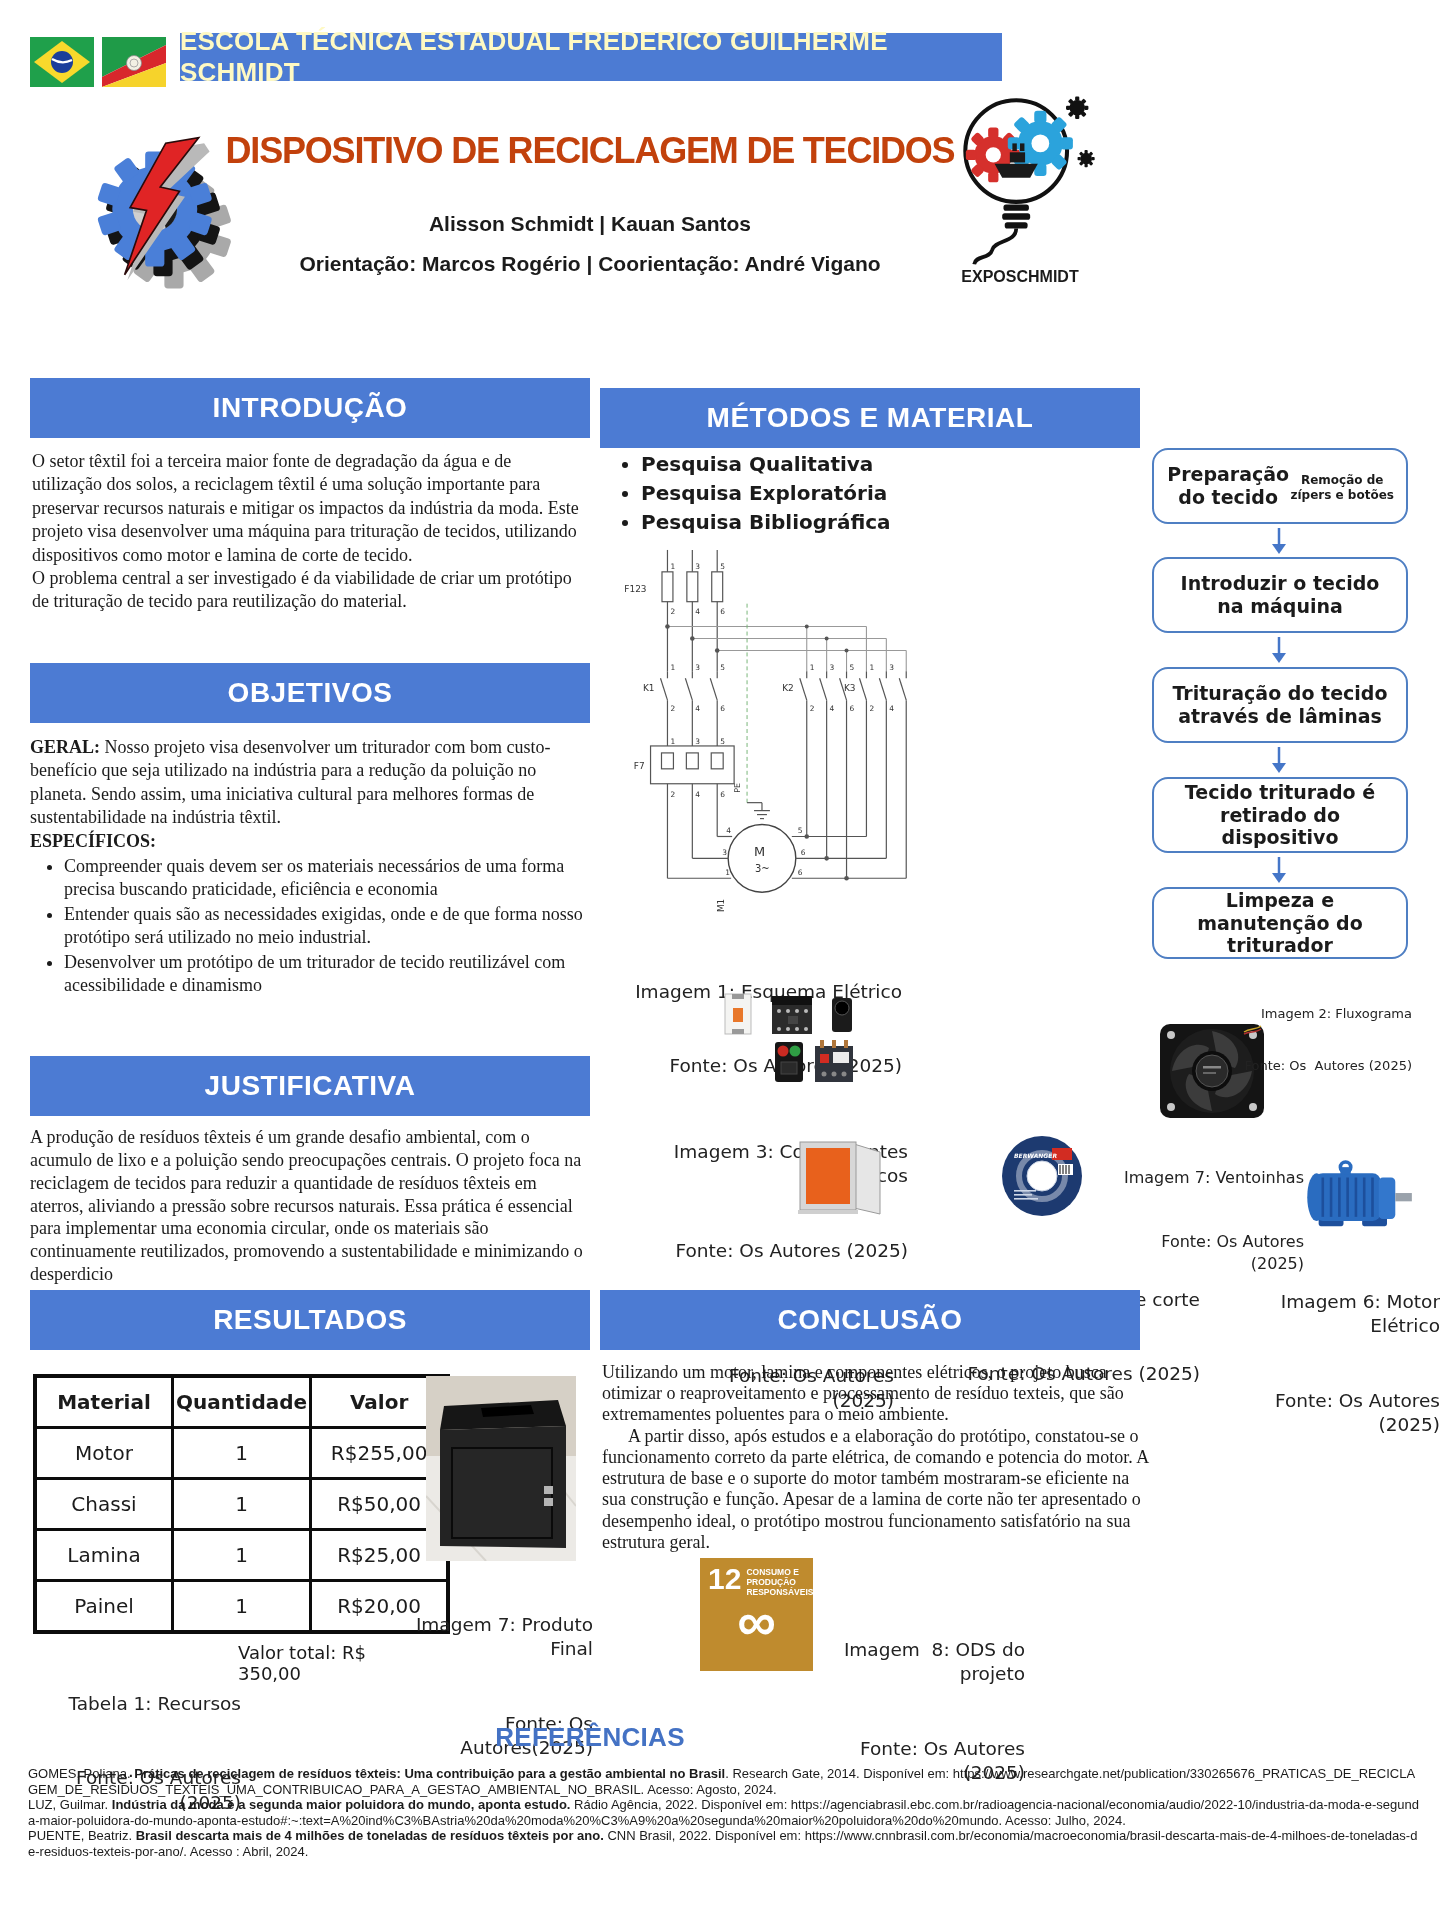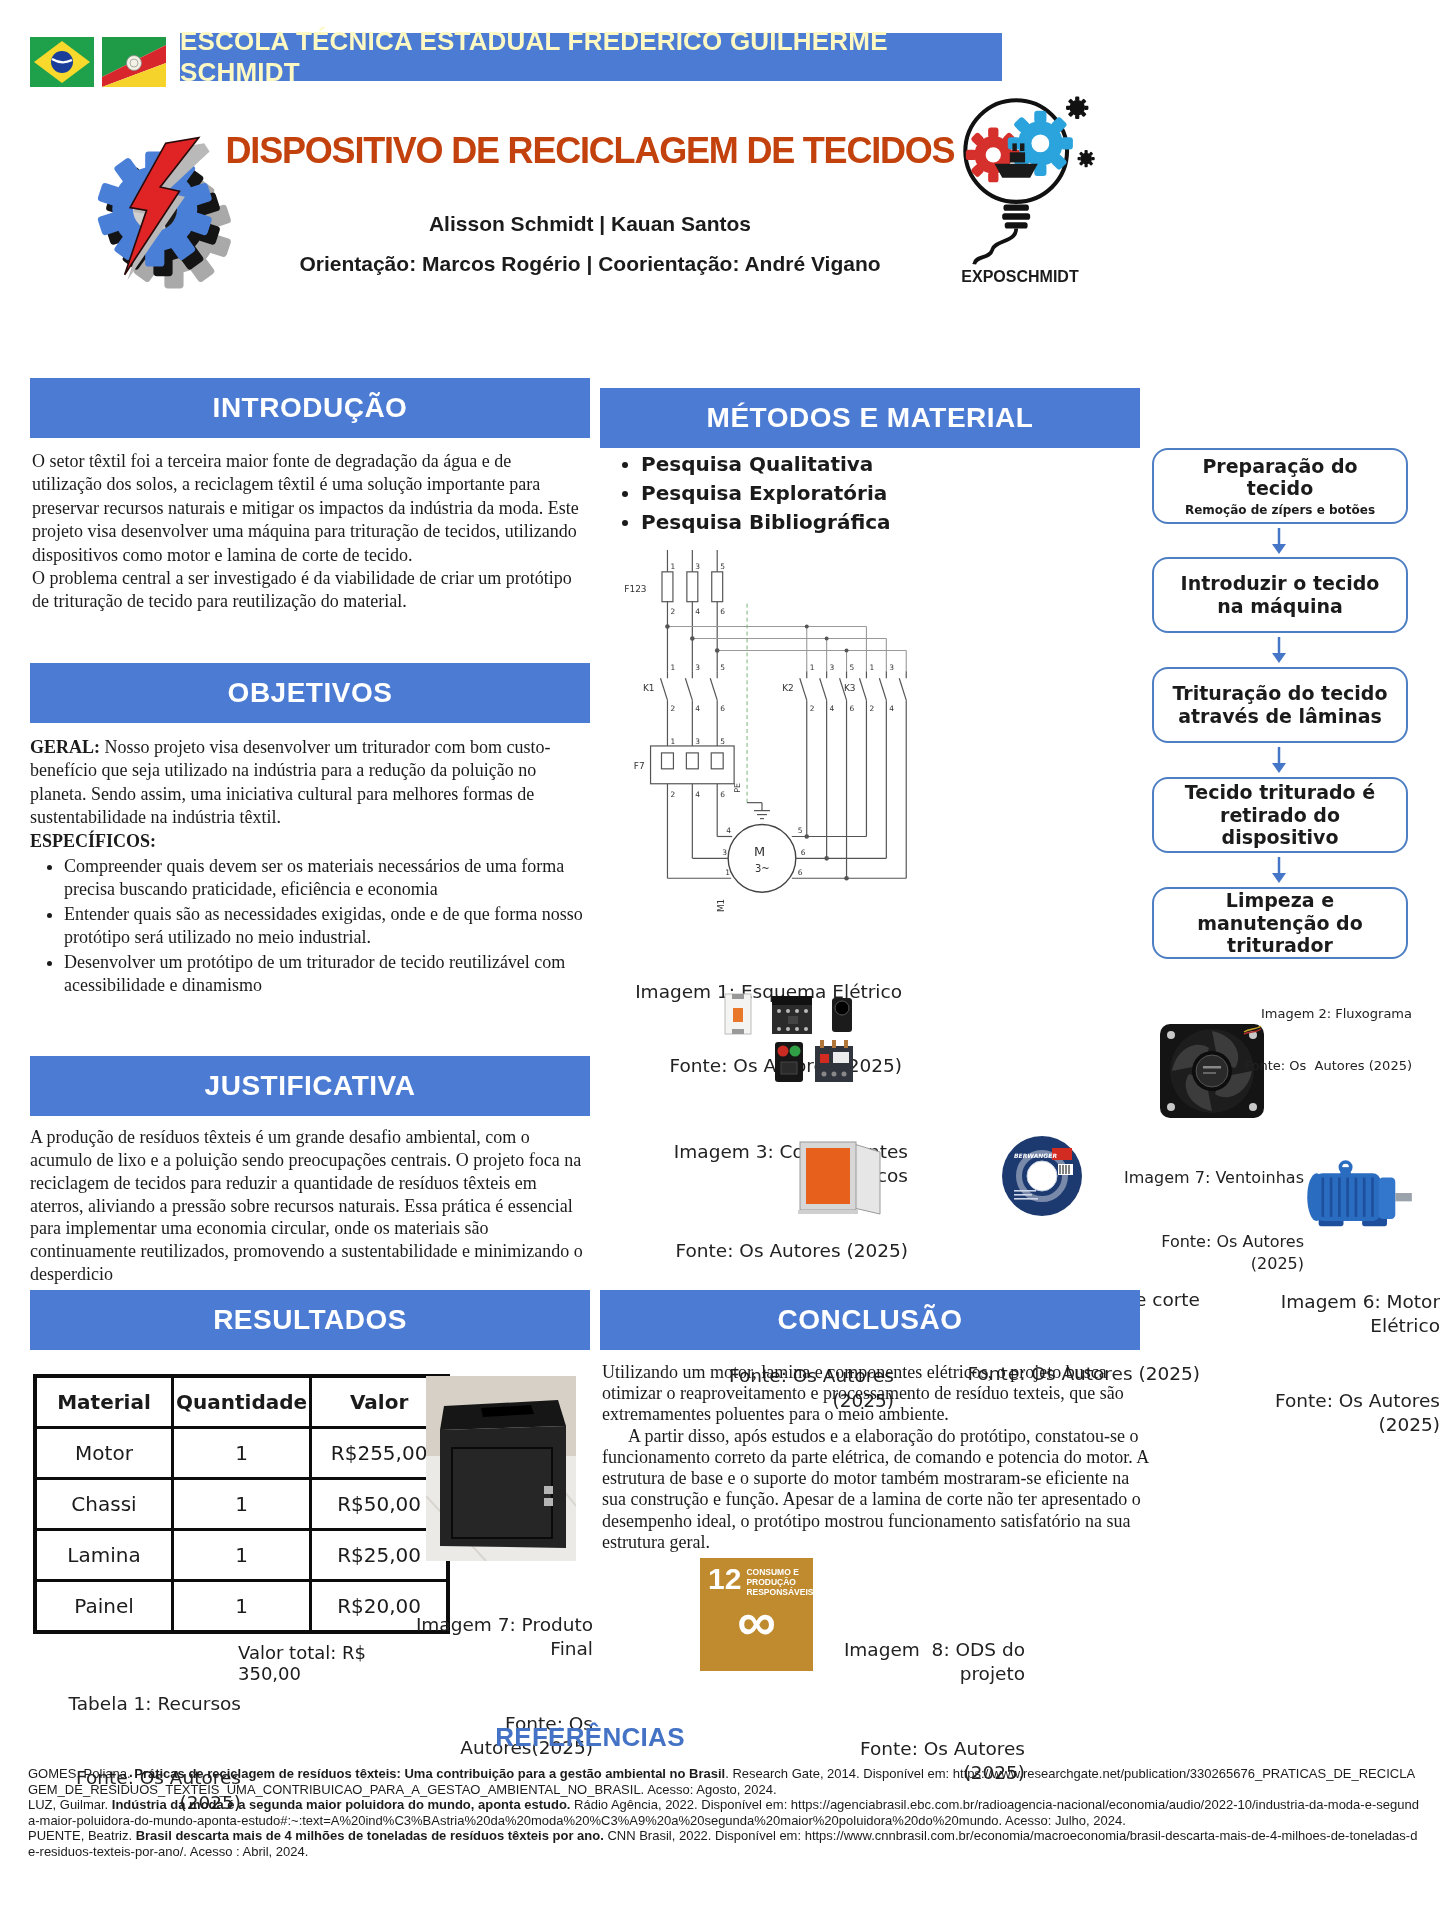--- a/index.html
+++ b/index.html
@@ -26,21 +26,21 @@
           font-size:20px;font-weight:bold;font-family:"DejaVu Sans",sans-serif;}
   .met-bullets li{margin-bottom:5px;}
   .caption{position:absolute;text-align:right;font-family:"DejaVu Sans",sans-serif;
           font-size:18.5px;line-height:1.34;white-space:pre-wrap;color:#222;}
   .res-table{position:absolute;left:33px;top:1374px;border-collapse:collapse;
           font-family:"DejaVu Sans",sans-serif;font-size:20px;}
   .res-table th,.res-table td{border:3px solid #0c0c0c;width:130px;height:48px;text-align:center;padding:0 2px;}
   .res-table{border:4px solid #0c0c0c;}
   .res-table th{font-weight:bold;}
   .flow-box{position:absolute;left:1152px;width:256px;background:#fff;border:2.5px solid #4f7fc3;
-          border-radius:16px;display:flex;flex-direction:column;align-items:center;justify-content:center;
+          border-radius:16px;display:flex;flex-direction:row;align-items:center;justify-content:center;
           text-align:center;font-weight:bold;font-size:19px;line-height:1.2;padding:4px 12px;box-sizing:border-box;
           font-family:"DejaVu Sans",sans-serif;}
   .flow-sub{font-size:12px;margin-top:3px;}
   .flow-sub:empty{display:none;}
   .flow-arrow{position:absolute;left:1266px;}
   .ods{position:absolute;left:700px;top:1558px;width:113px;height:113px;background:#bf8b2e;
         color:#fff;box-sizing:border-box;padding:7px 8px;}
   .ods-top{display:flex;align-items:flex-start;}
   .ods-num{font-size:30px;font-weight:bold;line-height:.95;margin-right:5px;}
   .ods-label{font-size:8.5px;font-weight:bold;line-height:1.2;text-transform:uppercase;margin-top:2px;}

